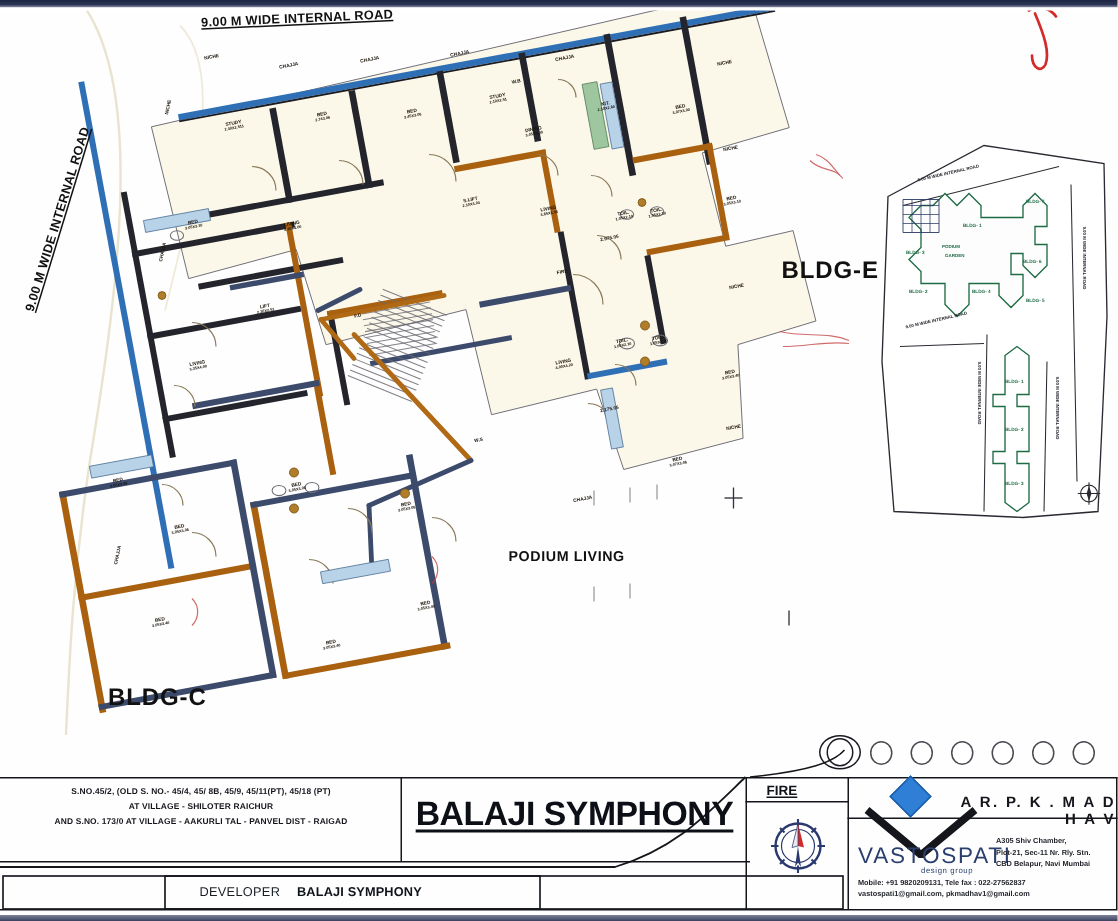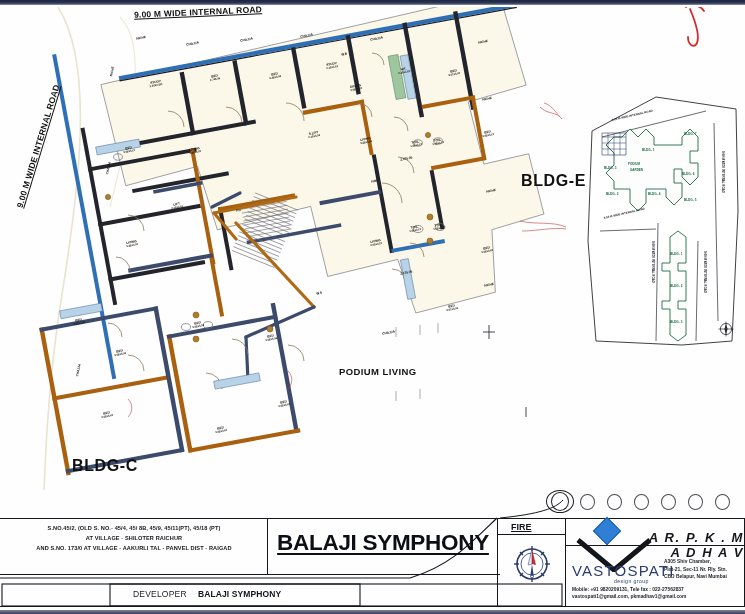--- a/index.html
+++ b/index.html
@@ -58,21 +58,21 @@
         border-radius:50%;background:#fff;}
   .hole-outer{position:absolute;width:26px;height:21px;border:1.4px solid #1b1c22;
         border-radius:50%;background:transparent;}
 
   .cell{position:absolute;box-sizing:border-box;}
   .survey{font-size:5.6px;font-weight:bold;color:#15161c;text-align:center;
           line-height:1.75;letter-spacing:.1px;}
   .projname{font-size:22.5px;font-weight:bold;color:#0d0f16;letter-spacing:-.3px;
             text-align:center;text-decoration:underline;text-underline-offset:3px;}
   .north-txt{font-size:9px;font-weight:bold;text-decoration:underline;color:#10131b;}
-  .arch-name{font-size:13px;font-weight:bold;letter-spacing:1.6px;color:#15161c;font-style:italic;}
+  .arch-name{font-size:10px;font-weight:bold;letter-spacing:1.6px;color:#15161c;}
   .vasto{font-size:15px;letter-spacing:1.2px;color:#2a3f6e;font-weight:400;}
   .vasto-sub{font-size:5.2px;letter-spacing:.4px;color:#2a3f6e;}
   .addr{font-size:4.9px;line-height:1.55;color:#23252d;font-weight:bold;}
   .contact{font-size:4.9px;color:#23252d;font-weight:bold;line-height:1.5;}
   .devlbl{font-size:8.5px;color:#1b1d25;letter-spacing:.2px;padding-left:16px;}
   .devval{font-size:8.5px;font-weight:bold;color:#10131b;letter-spacing:.1px;}
   .diamond{position:absolute;width:18px;height:18px;background:#2f7fd6;
      transform:rotate(45deg);border:1px solid #1d5ea8;}
 </style>
 </head>

